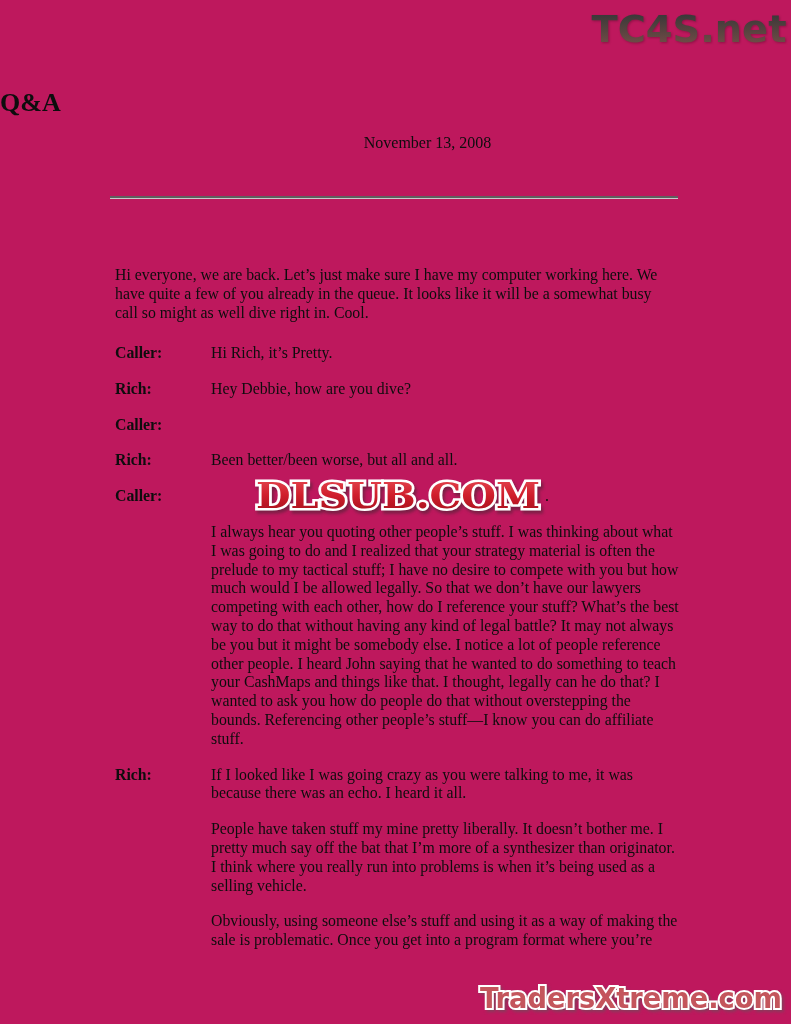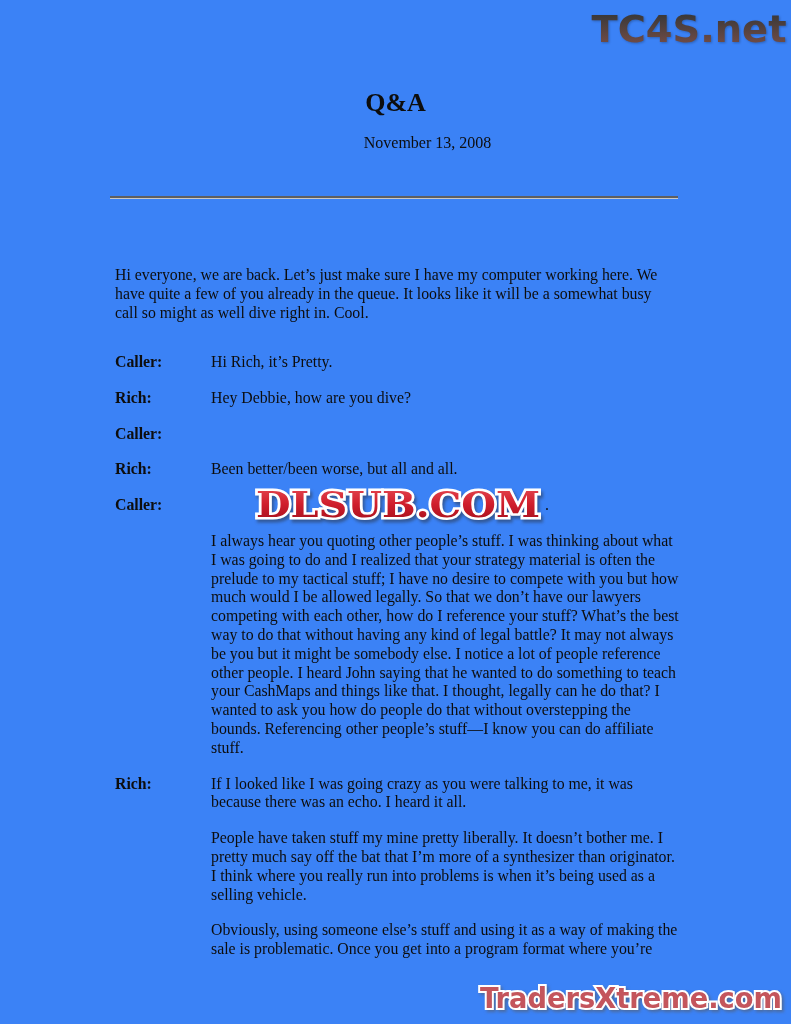--- a/index.html
+++ b/index.html
@@ -1,42 +1,42 @@
 <!DOCTYPE html>
 <html><head>
 <meta charset="utf-8">
 <style>
   html,body{margin:0;padding:0;background:#ffffff;}
   .page{
-    position:relative; width:791px; height:1024px; background:#3b82f6;
+    position:relative; width:791px; height:1024px; background:#be185d;
     font-family:"Liberation Serif","DejaVu Serif",serif; color:#0d0d0d;
     overflow:hidden;
   }
   .wm{position:absolute;}
   .wm-top{left:588px; top:4px;}
   .wm-mid{left:135px; top:127px;}
   .wm-bottom{left:474px; top:977px;}
   .title{
     position:absolute; top:88px; left:0; width:100%;
-    text-align:center; font-size:26px; font-weight:bold; margin:0;
+    text-align:left; font-size:26px; font-weight:bold; margin:0;
   }
   .date{
     position:absolute; top:134px; left:0; width:100%;
     text-align:center; font-size:16px;margin-left:32px;
   }
   .rule{
     position:absolute; top:196px; left:110px; width:568px; height:2px;
     background:#5f5f5f; border-bottom:1px solid #c9c9c9;
   }
   .intro{
     position:absolute; top:266px; left:115px; width:560px;
     font-size:15.8px; line-height:18.8px; margin:0;
   }
   .dialogue{
-    position:absolute; top:353px; left:115px; width:566px;
+    position:absolute; top:344px; left:115px; width:566px;
     font-size:15.8px; line-height:18.8px;
   }
   .row{display:flex; margin-bottom:17px;}
   .speaker{flex:0 0 96px; font-weight:bold;}
   .speech{flex:1 1 auto; width:470px;}
   .frag{position:absolute; left:430px; top:143px; font-size:15.8px;}
   svg text{font-weight:bold;}
 </style>
 </head>
 <body>

